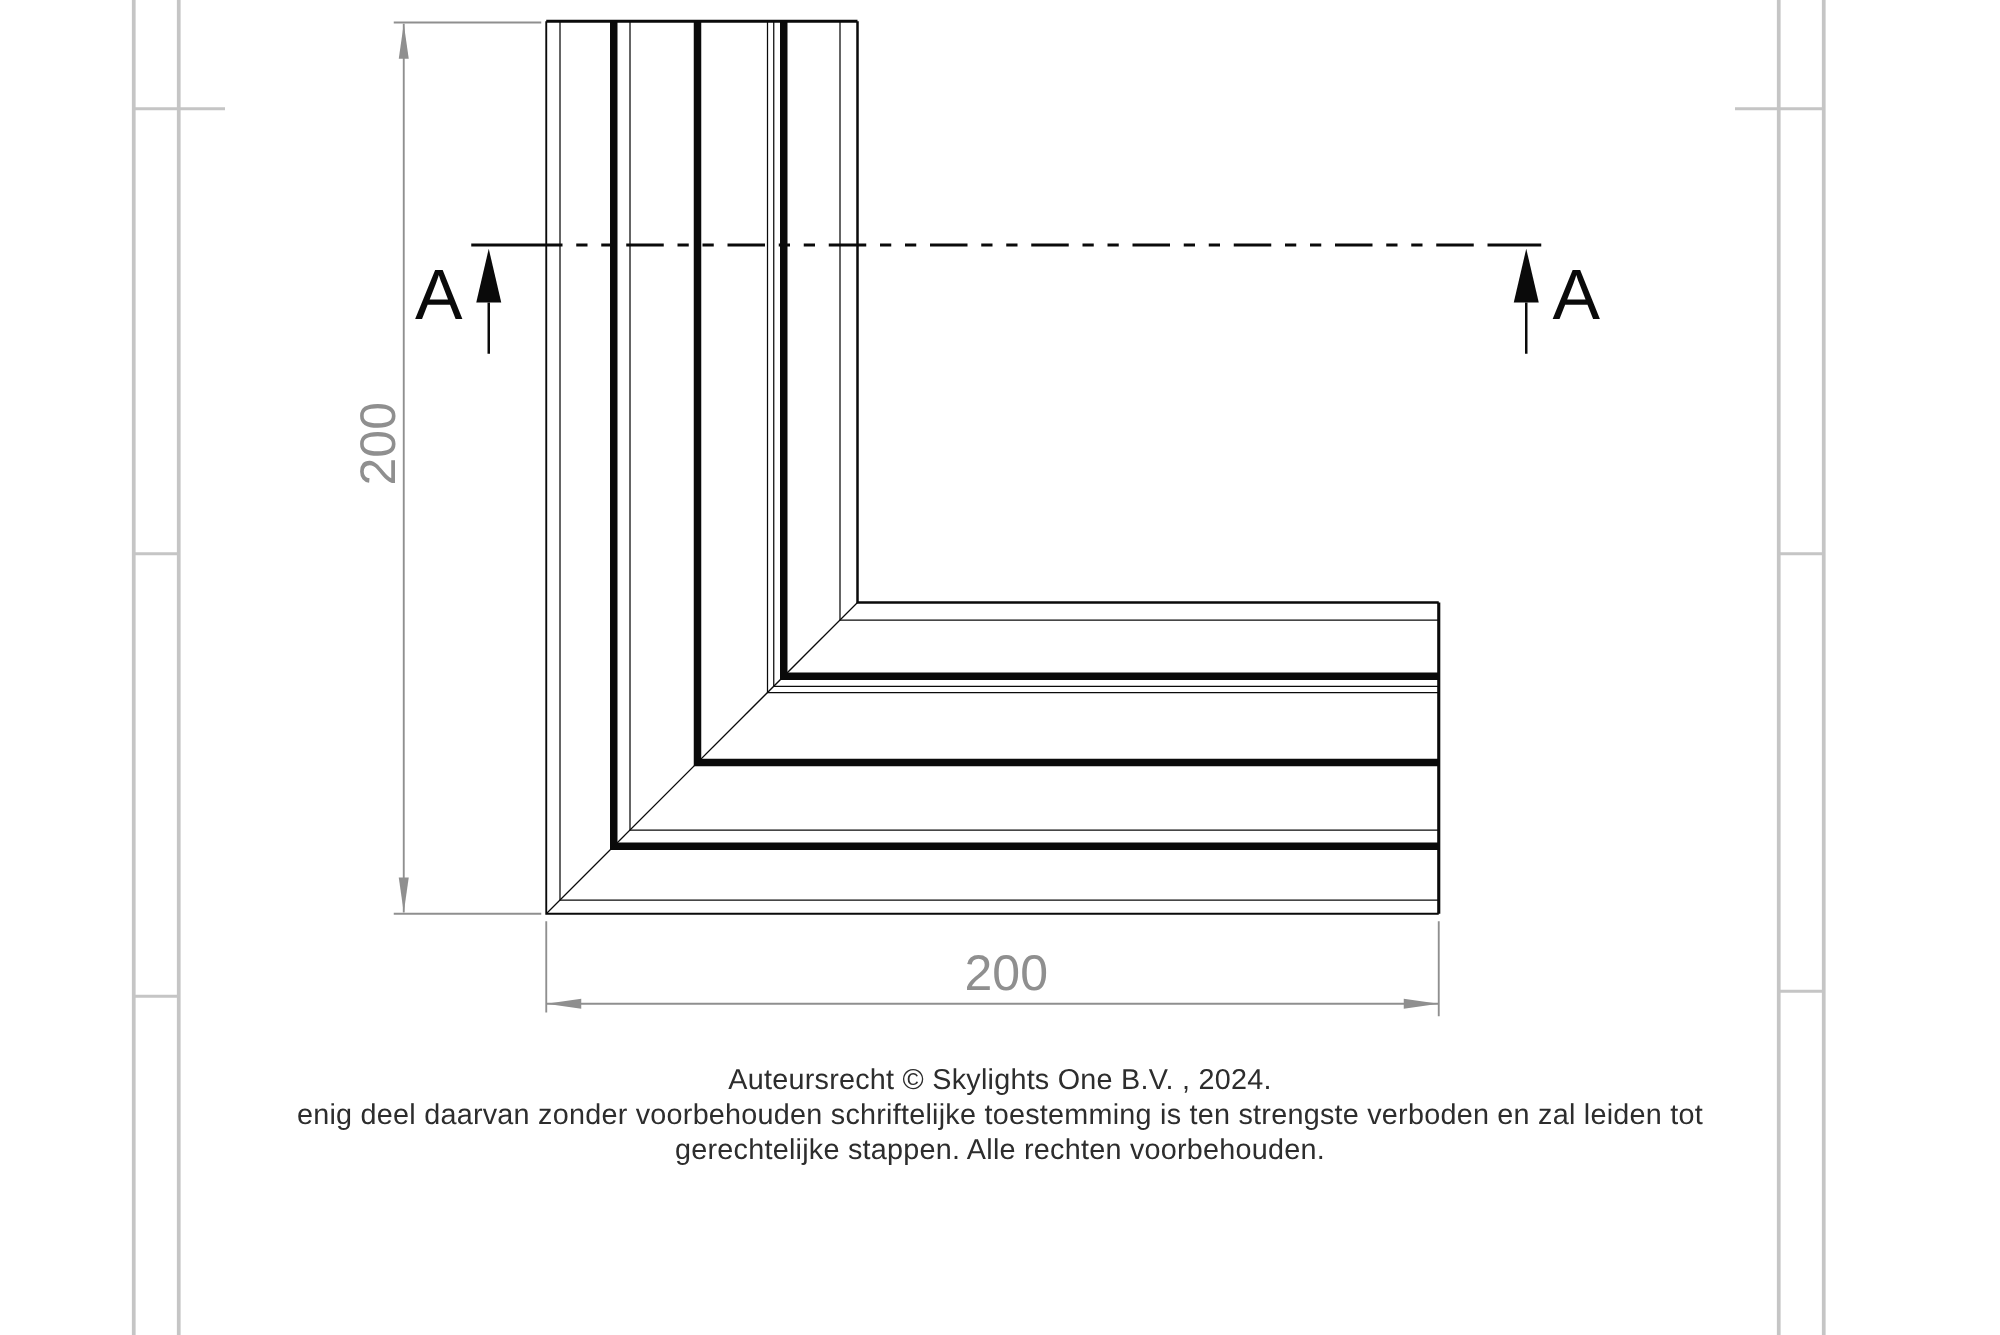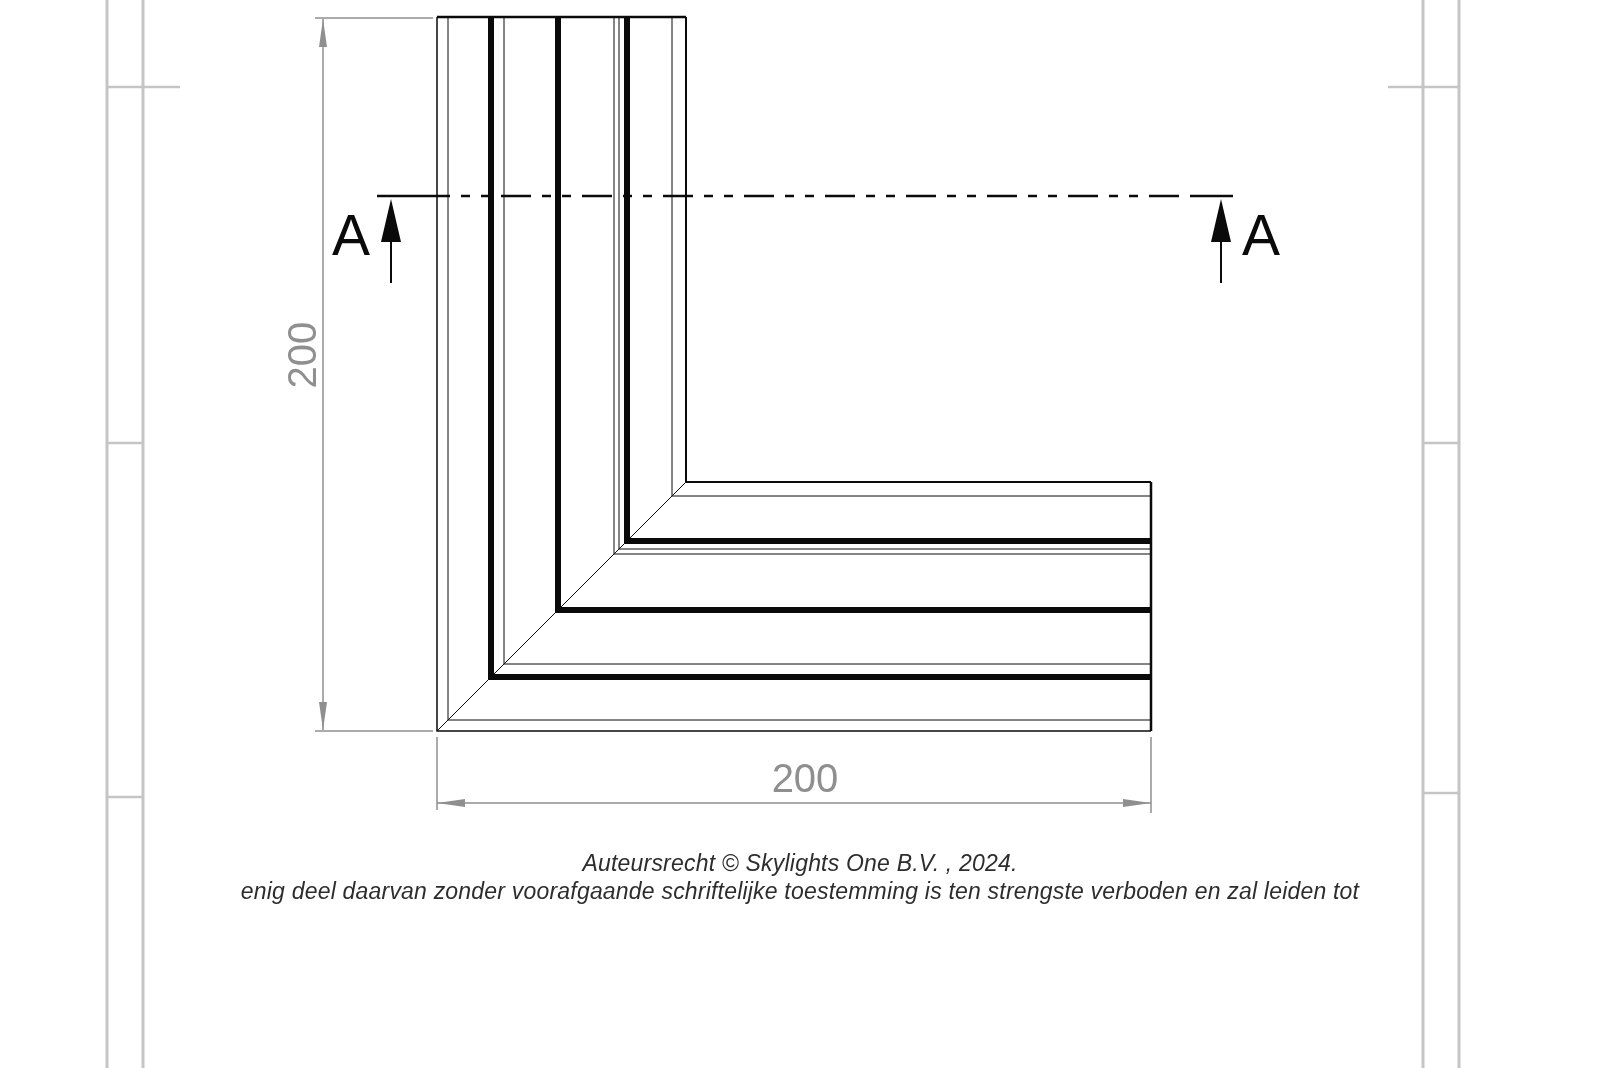--- a/index.html
+++ b/index.html
@@ -3,21 +3,21 @@
 <meta charset="utf-8">
 <style>
   html,body{margin:0;padding:0;background:#ffffff;}
   .page{position:relative;width:1600px;height:1068px;background:#ffffff;overflow:hidden;
         font-family:"Liberation Sans",sans-serif;}
   .drawing-svg{position:absolute;left:0;top:0;}
   .section-letter{font-family:"Liberation Sans",sans-serif;font-size:57px;fill:#0a0a0a;}
   .dim-text{font-family:"Liberation Sans",sans-serif;font-size:40px;fill:#8f8f8f;}
   .copyright{position:absolute;top:849px;left:0;width:100%;text-align:center;
              font-size:23px;line-height:28px;color:#2d2d2d;letter-spacing:.2px;}
-  .copyright div{white-space:nowrap;font-style:italic;}
+  .copyright div{white-space:nowrap;}
 </style>
 </head>
 <body>
 
 <div class="page">
 
   <svg class="drawing-svg" width="1600" height="1068" viewBox="0 0 1600 1068">
     <g id="g-frame">
         <line x1="107" y1="0" x2="107" y2="1068" stroke="#c5c5c5" stroke-width="3"></line>
         <line x1="143" y1="0" x2="143" y2="1068" stroke="#c5c5c5" stroke-width="3"></line>
@@ -69,16 +69,17 @@
 
     <text class="section-letter" x="351" y="255" text-anchor="middle">A</text>
     <text class="section-letter" x="1261" y="255" text-anchor="middle">A</text>
 
     <text class="dim-text" x="805" y="792" text-anchor="middle">200</text>
     <text class="dim-text" transform="translate(316 355) rotate(-90)" text-anchor="middle">200</text>
   </svg>
 
   <div class="copyright">
     <div>Auteursrecht © Skylights One B.V. , 2024.</div>
-    <div>enig deel daarvan zonder voorafgaande schriftelijke toestemming is ten strengste verboden en zal leiden tot</div>
+    <div>enig deel daarvan zonder voorbehouden schriftelijke toestemming is ten strengste verboden en zal leiden tot</div>
+    <div>gerechtelijke stappen. Alle rechten voorbehouden.</div>
   </div>
 
 </div>
 
 </body></html>

